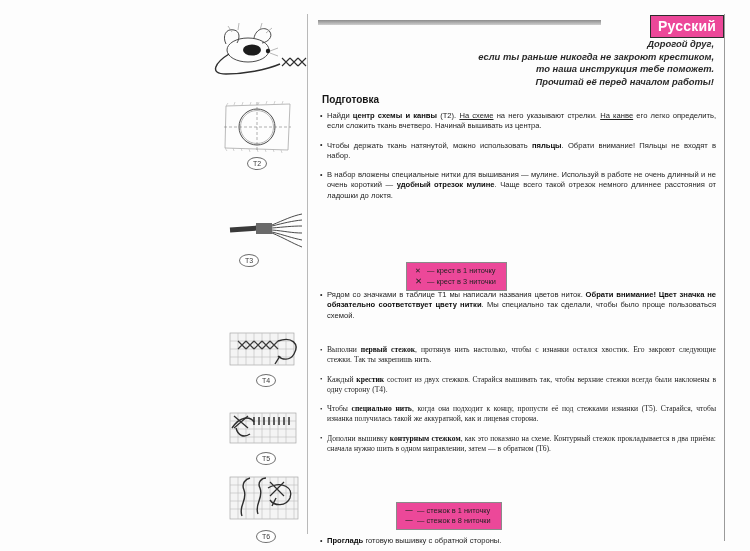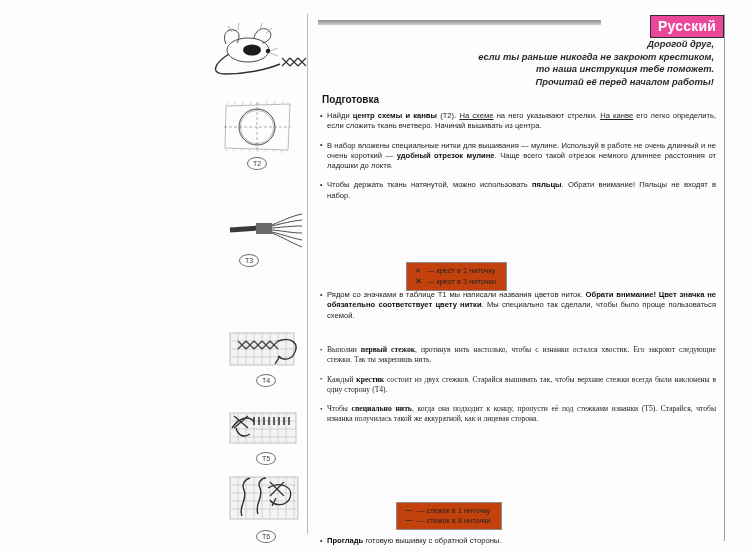--- a/index.html
+++ b/index.html
@@ -106,21 +106,21 @@
     content:"\2022";
     position:absolute; left:0; top:-0.5px;
     font-size:7px;
     color:#232323;
   }
   b { font-weight:bold; color:#0d0d0d; }
   u { }
 
   .legend-box {
     border:1px solid #8a8a8a;
-    background:#c2410c;
+    background:#ec4899;
     padding:3px 10px 3px 8px;
     display:inline-block;
     margin:1px 0 9px 0;
   }
   .legend-row {
     font-size:7.4px;
     line-height:10px;
     white-space:nowrap;
     color:#232323;
   }
@@ -276,41 +276,42 @@
       <div class="l1">Дорогой друг,</div>
       <div>если ты раньше никогда не закроют крестиком,</div>
       <div>то наша инструкция тебе поможет.</div>
       <div>Прочитай её перед началом работы!</div>
     </div>
 
     <div class="blk" id="block-prep">
       <div class="section-head">Подготовка</div>
       <ul class="bullets">
           <li><span>Найди </span><b>центр схемы и канвы</b><span> (T2). </span><u>На схеме</u><span> на него указывают стрелки. </span><u>На канве</u><span> его легко определить, если сложить ткань вчетверо. Начинай вышивать из центра.</span></li>
+          <li><span>Чтобы держать ткань натянутой, можно использовать </span><b>пяльцы</b><span>. Обрати внимание! Пяльцы не входят в набор.</span></li>
           <li><span>В набор вложены специальные нитки для вышивания — мулине. Используй в работе не очень длинный и не очень короткий — </span><b>удобный отрезок мулине</b><span>. Чаще всего такой отрезок немного длиннее расстояния от ладошки до локтя.</span></li>
-          <li><span>Чтобы держать ткань натянутой, можно использовать </span><b>пяльцы</b><span>. Обрати внимание! Пяльцы не входят в набор.</span></li>
         </ul>
     </div>
 
     <div class="blk" id="block-legend1">
       <div class="legend-box"><div class="legend-row"><span class="legend-sym small">✕</span><span>— крест в 1 ниточку</span></div><div class="legend-row"><span class="legend-sym big">✕</span><span>— крест в 3 ниточки</span></div></div>
     </div>
 
     <div class="blk" id="block-prep2">
       <ul class="bullets">
           <li><span>Рядом со значками в таблице T1 мы написали названия цветов ниток. </span><b>Обрати внимание! Цвет значка не обязательно соответствует цвету нитки</b><span>. Мы специально так сделали, чтобы было проще пользоваться схемой.</span></li>
         </ul>
     </div>
 
 
     <div class="blk" id="block-emb">
       <ul class="bullets">
           <li><span>Выполни </span><b>первый стежок</b><span>, протянув нить настолько, чтобы с изнанки остался хвостик. Его закроют следующие стежки. Так ты закрепишь нить.</span></li>
           <li><span>Каждый </span><b>крестик</b><span> состоит из двух стежков. Старайся вышивать так, чтобы верхние стежки всегда были наклонены в одну сторону (T4).</span></li>
           <li><span>Чтобы </span><b>специально нить</b><span>, когда она подходит к концу, пропусти её под стежками изнанки (T5). Старайся, чтобы изнанка получилась такой же аккуратной, как и лицевая сторона.</span></li>
+          <li><span>Дополни вышивку </span><b>контурным стежком</b><span>, как это показано на схеме. Контурный стежок прокладывается в два приёма: сначала нужно шить в одном направлении, затем — в обратном (T6).</span></li>
         </ul>
     </div>
 
     <div class="blk" id="block-legend2">
       <div class="legend-box"><div class="legend-row"><span class="legend-sym dash">—</span><span>— стежок в 1 ниточку</span></div><div class="legend-row"><span class="legend-sym dash">—</span><span>— стежок в 8 ниточки</span></div></div>
     </div>
 
     <div class="blk" id="block-final">
       <ul class="bullets">
           <li><b>Прогладь</b><span> готовую вышивку с обратной стороны.</span></li>

